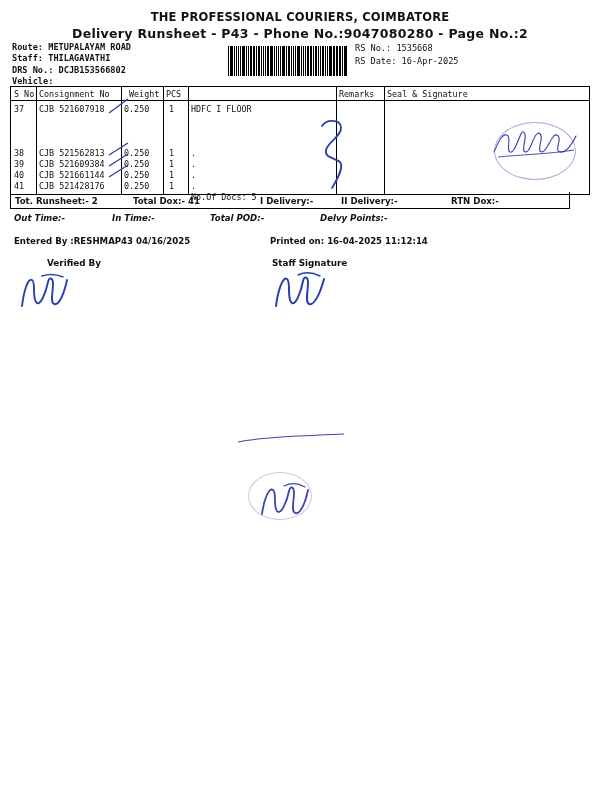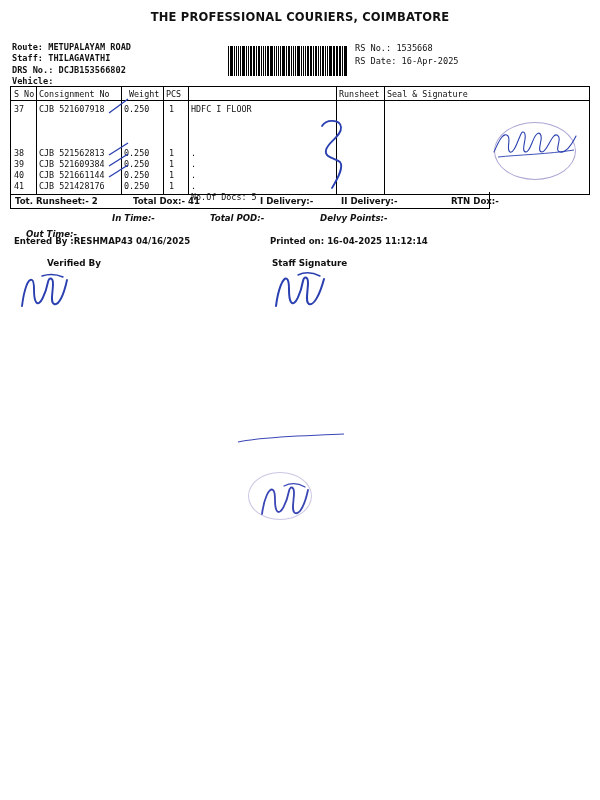--- a/index.html
+++ b/index.html
@@ -120,21 +120,21 @@
     position: absolute;
     font-size: 8.4px;
     font-family: "DejaVu Sans Mono", monospace;
     white-space: nowrap;
   }
 
   
   .totals {
     position: absolute;
     left: 10px; top: 192px;
-    width: 480px;
+    width: 560px;
     height: 17px;
     border: 1px solid #000;
     border-top: none;
     box-sizing: border-box;
     font-family: "DejaVu Sans", sans-serif;
     font-weight: bold;
     font-size: 8.6px;
   }
   .totals span {
     position: absolute;
@@ -183,20 +183,21 @@
     border-radius: 50%;
     opacity: .55;
   }
 </style>
 </head>
 <body>
 
 <div class="page">
 
   <div class="company-title">THE PROFESSIONAL COURIERS, COIMBATORE</div>
+  <div class="doc-title">Delivery Runsheet - P43 - Phone No.:9047080280 - Page No.:2</div>
 
   <div class="meta-left">
     <div class="row">Route: METUPALAYAM ROAD</div>
     <div class="row">Staff: THILAGAVATHI</div>
     <div class="row">DRS No.: DCJB153566802</div>
     <div class="row">Vehicle:</div>
   </div>
 
   <div class="barcode">
     <i style="width:1px"></i>
@@ -254,21 +255,21 @@
     <div class="row">RS Date: 16-Apr-2025</div>
   </div>
 
   <div class="tbl">
 
     <div class="thead">
       <div class="cell" style="left:0;width:25px;">S No</div>
       <div class="cell" style="left:25px;width:85px;">Consignment No</div>
       <div class="cell" style="left:110px;width:42px;padding-left:8px;">Weight</div>
       <div class="cell" style="left:152px;width:25px;">PCS</div>
-      <div class="cell" style="left:325px;width:48px;">Runsheet</div>
+      <div class="cell" style="left:325px;width:48px;">Remarks</div>
       <div class="cell" style="left:373px;width:205px;">Seal &amp; Signature</div>
 
       <div class="vline" style="left:25px;height:13px;"></div>
       <div class="vline" style="left:110px;height:13px;"></div>
       <div class="vline" style="left:152px;height:13px;"></div>
       <div class="vline" style="left:177px;height:13px;"></div>
       <div class="vline" style="left:325px;height:13px;"></div>
       <div class="vline" style="left:373px;height:13px;"></div>
     </div>
 
@@ -316,21 +317,21 @@
 
   <div class="totals">
     <span style="left:4px;">Tot. Runsheet:- 2</span>
     <span style="left:122px;">Total Dox:-  41</span>
     <span style="left:249px;">I Delivery:-</span>
     <span style="left:330px;">II Delivery:-</span>
     <span style="left:440px;">RTN Dox:-</span>
   </div>
 
   <div class="subrow italic" style="top:213px;height:14px;">
-    <span style="left:16px;margin-top:16px;">Out Time:-</span>
+    <span style="left:4px;">Out Time:-</span>
     <span style="left:102px;">In Time:-</span>
     <span style="left:200px;">Total POD:-</span>
     <span style="left:310px;">Delvy Points:-</span>
   </div>
 
   <div class="subrow" style="top:236px;height:14px;font-family:'DejaVu Sans',sans-serif;font-weight:bold;font-size:8.6px;">
     <span style="left:4px;">Entered By :RESHMAP43 04/16/2025</span>
     <span style="left:260px;">Printed on: 16-04-2025 11:12:14</span>
   </div>
 

